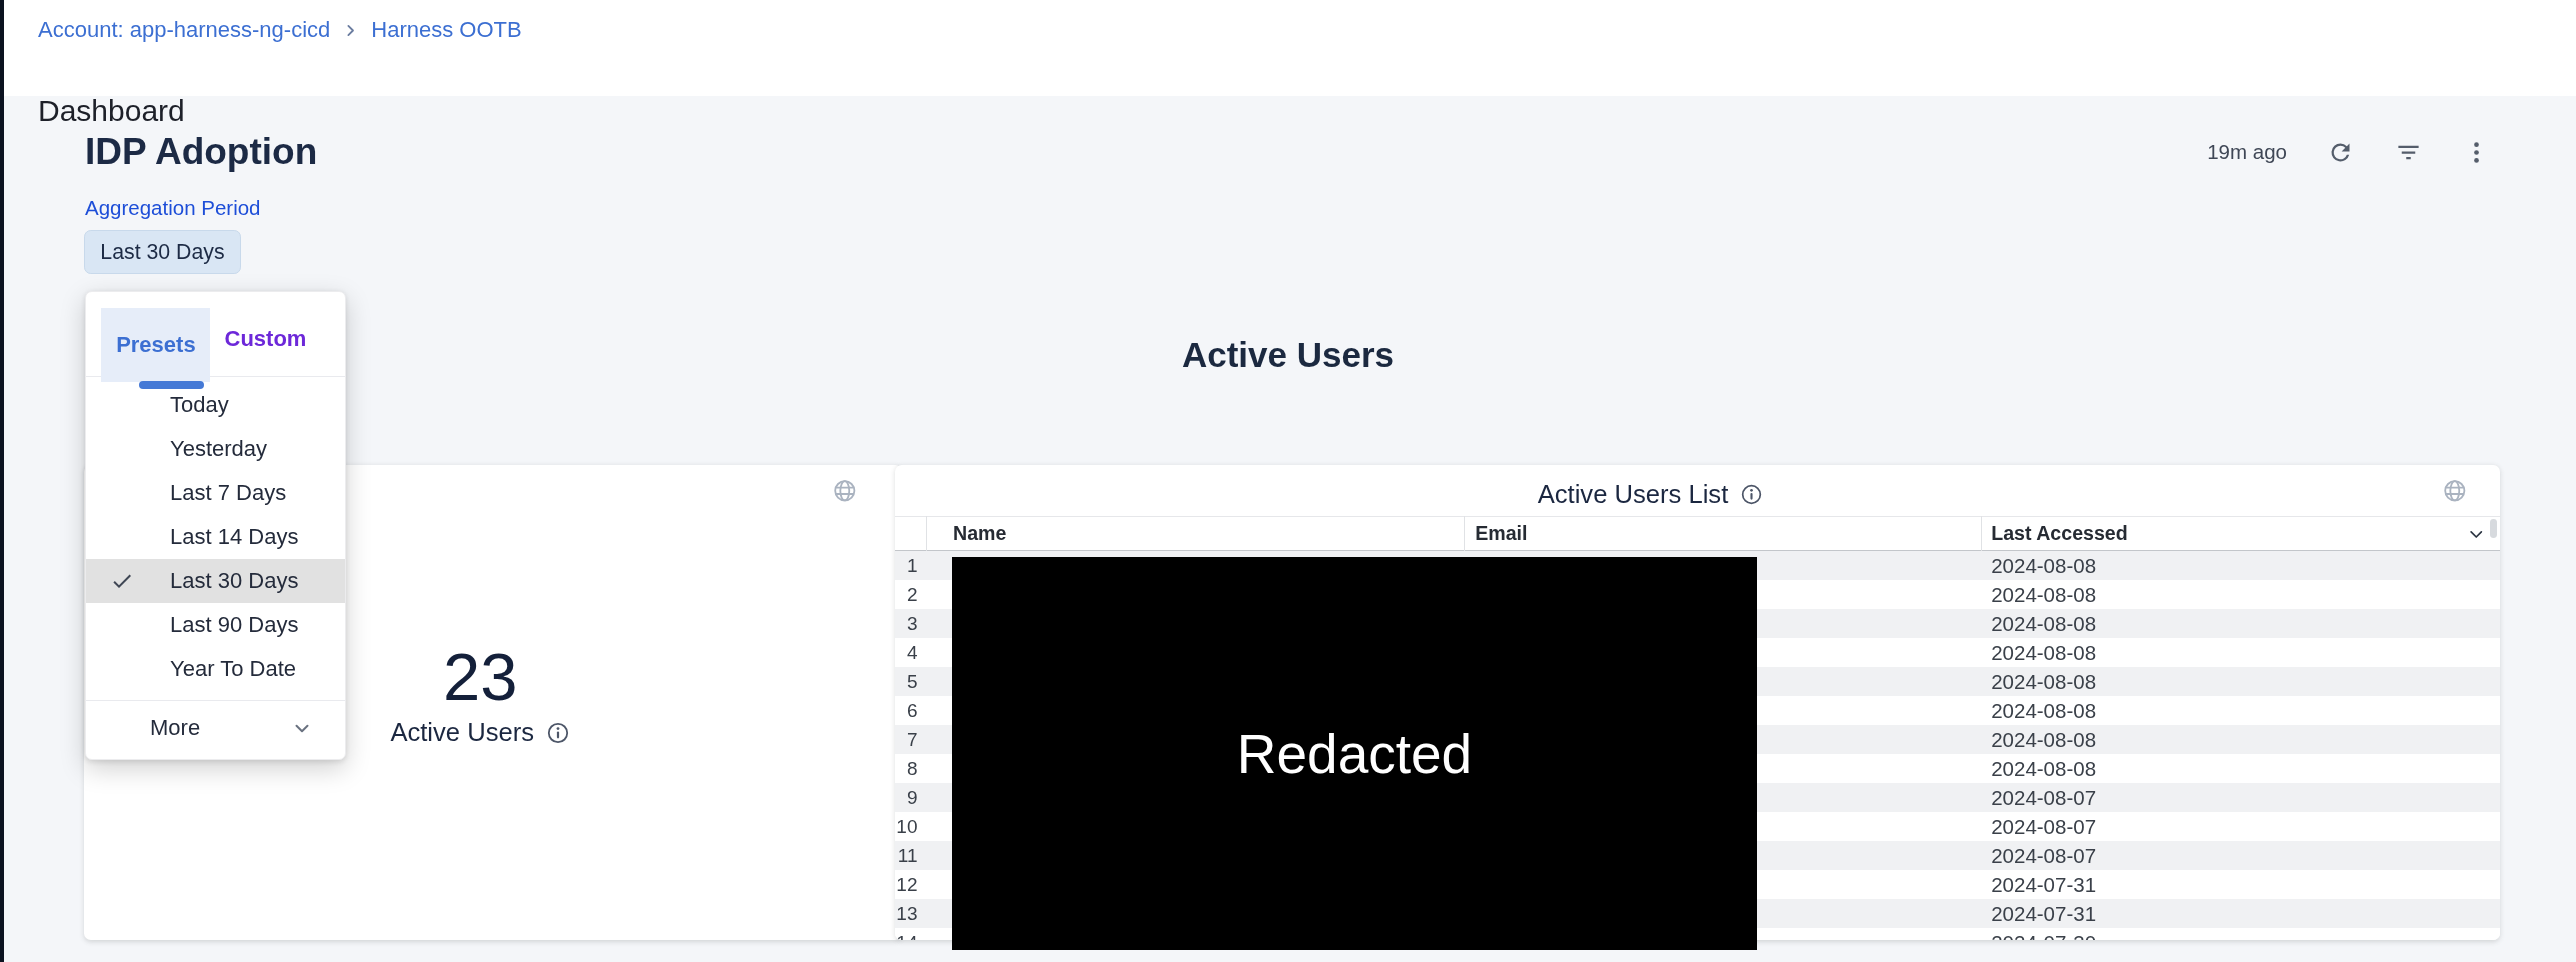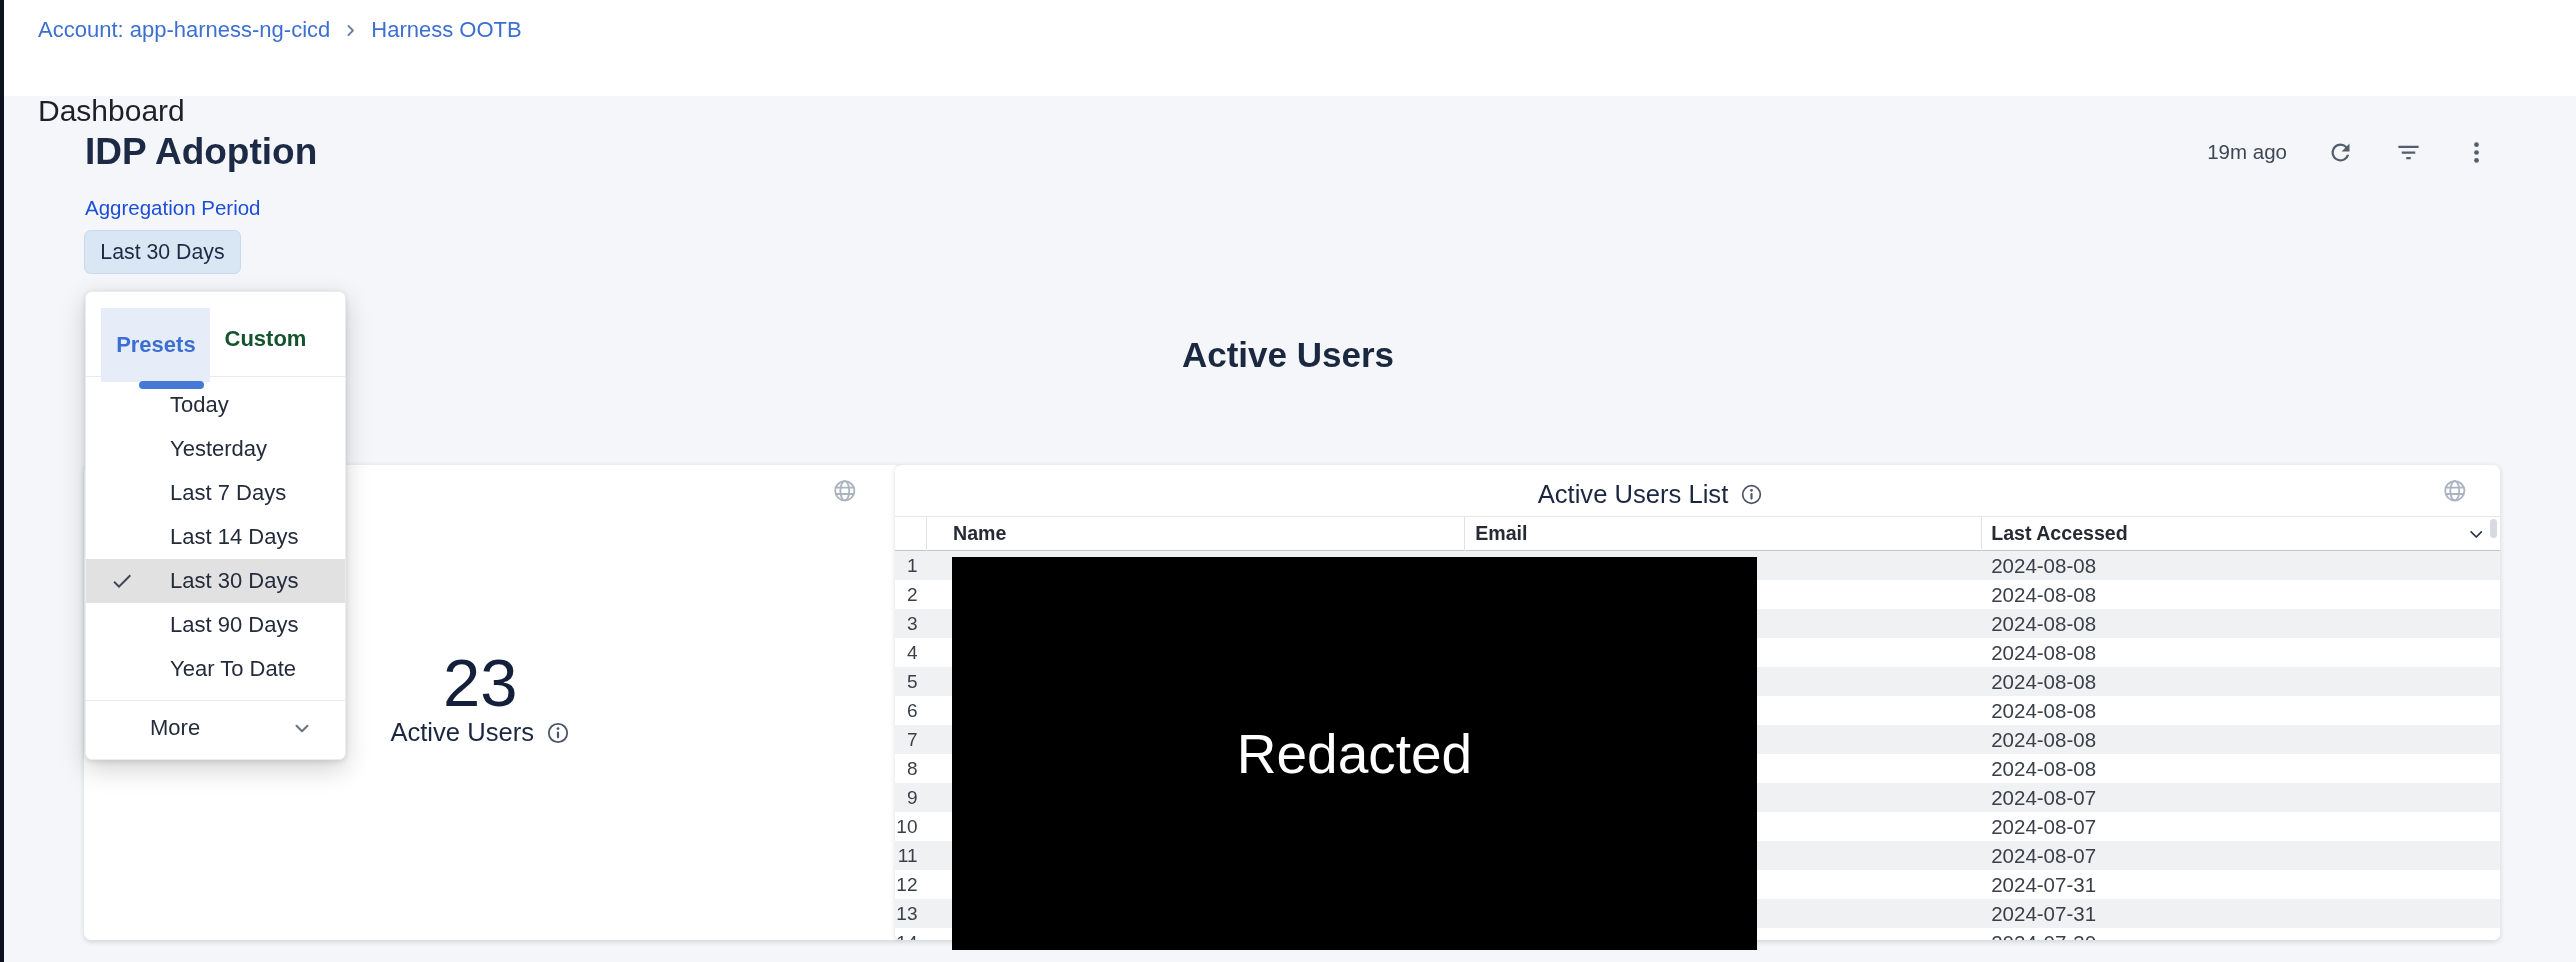--- a/index.html
+++ b/index.html
@@ -46,21 +46,21 @@
 
   
   .dropdown{
     position:absolute;left:85px;top:291px;width:261px;height:469px;z-index:20;
     background:#fff;border:0.9px solid #ececee;border-radius:6.8px;
     box-shadow:0 8.5px 25.6px rgba(0,0,0,.18),0 1.7px 5.1px rgba(0,0,0,.10);
   }
   .dd-tabs{position:relative;height:85px;border-bottom:1.7px solid #e9eaee;}
   .dd-tab{position:absolute;top:10.2px;width:109px;height:74px;display:flex;align-items:center;justify-content:center;font-size:22px;font-weight:700;cursor:pointer;}
   .dd-tab.presets{left:15.4px;background:#e6edf9;color:var(--accent-blue);margin-top:6px;}
-  .dd-tab.custom{left:125px;color:#14532d;}
+  .dd-tab.custom{left:125px;color:#6d28d9;}
   .dd-underline{position:absolute;left:38px;top:73px;width:65px;height:7.7px;border-radius:4.3px;background:var(--tab-underline);}
   .dd-options{padding-top:6px;}
   .dd-option{position:relative;height:44px;display:flex;align-items:center;padding-left:84px;font-size:22px;color:#242b3b;cursor:pointer;}
   .dd-option .check-icon{position:absolute;left:24px;top:50%;transform:translateY(-50%);visibility:hidden;color:#3f4654;}
   .dd-option.selected{background:var(--selected-bg);}
   .dd-option.selected .check-icon{visibility:visible;}
   .dd-divider{margin-top:9.4px;border-top:0.9px solid #e9eaee;}
   .dd-more{position:relative;height:53px;display:flex;align-items:center;padding-left:64px;font-size:22px;color:#242b3b;cursor:pointer;}
   .dd-more .chev{position:absolute;right:32px;top:50%;transform:translateY(-50%);color:#6a7280;}
 
@@ -68,21 +68,21 @@
   .section-title{position:absolute;left:0;right:0;top:335px;text-align:center;font-size:35px;font-weight:700;color:var(--heading-navy);}
 
   
   .card{position:absolute;top:465px;height:475px;background:#fff;border-radius:6.8px;box-shadow:0 1.7px 5.1px rgba(60,64,67,.18);}
   .metric-card{left:84px;width:818px;}
   .table-card{left:895px;width:1605px;overflow:hidden;}
   .globe{position:absolute;color:#aab3c0;cursor:pointer;}
   .metric-card .globe{right:44px;top:12.8px;}
   .table-card .globe{right:32px;top:12.8px;}
 
-  .metric-value{position:absolute;left:0;right:25.6px;top:179px;text-align:center;font-size:67px;color:#14203a;}
+  .metric-value{position:absolute;left:0;right:25.6px;top:173px;text-align:center;font-size:67px;color:#14203a;}
   .metric-label{position:absolute;left:0;right:25.6px;top:253px;display:flex;align-items:center;justify-content:center;gap:12px;font-size:25.6px;color:#1b2740;}
   .info-icon{color:#4d5668;cursor:pointer;}
 
   .tc-title{position:absolute;left:0;right:94px;top:15.4px;display:flex;align-items:center;justify-content:center;gap:12px;font-size:25.6px;color:#1b2740;}
 
   .thead{
     position:absolute;left:0;right:0;top:51px;height:35px;
     display:grid;grid-template-columns:31px 539px 516px 519px;align-items:center;
     border-top:0.9px solid #e6e7ea;border-bottom:0.9px solid #c3c6ca;
     font-size:19.6px;font-weight:700;color:#262b33;

